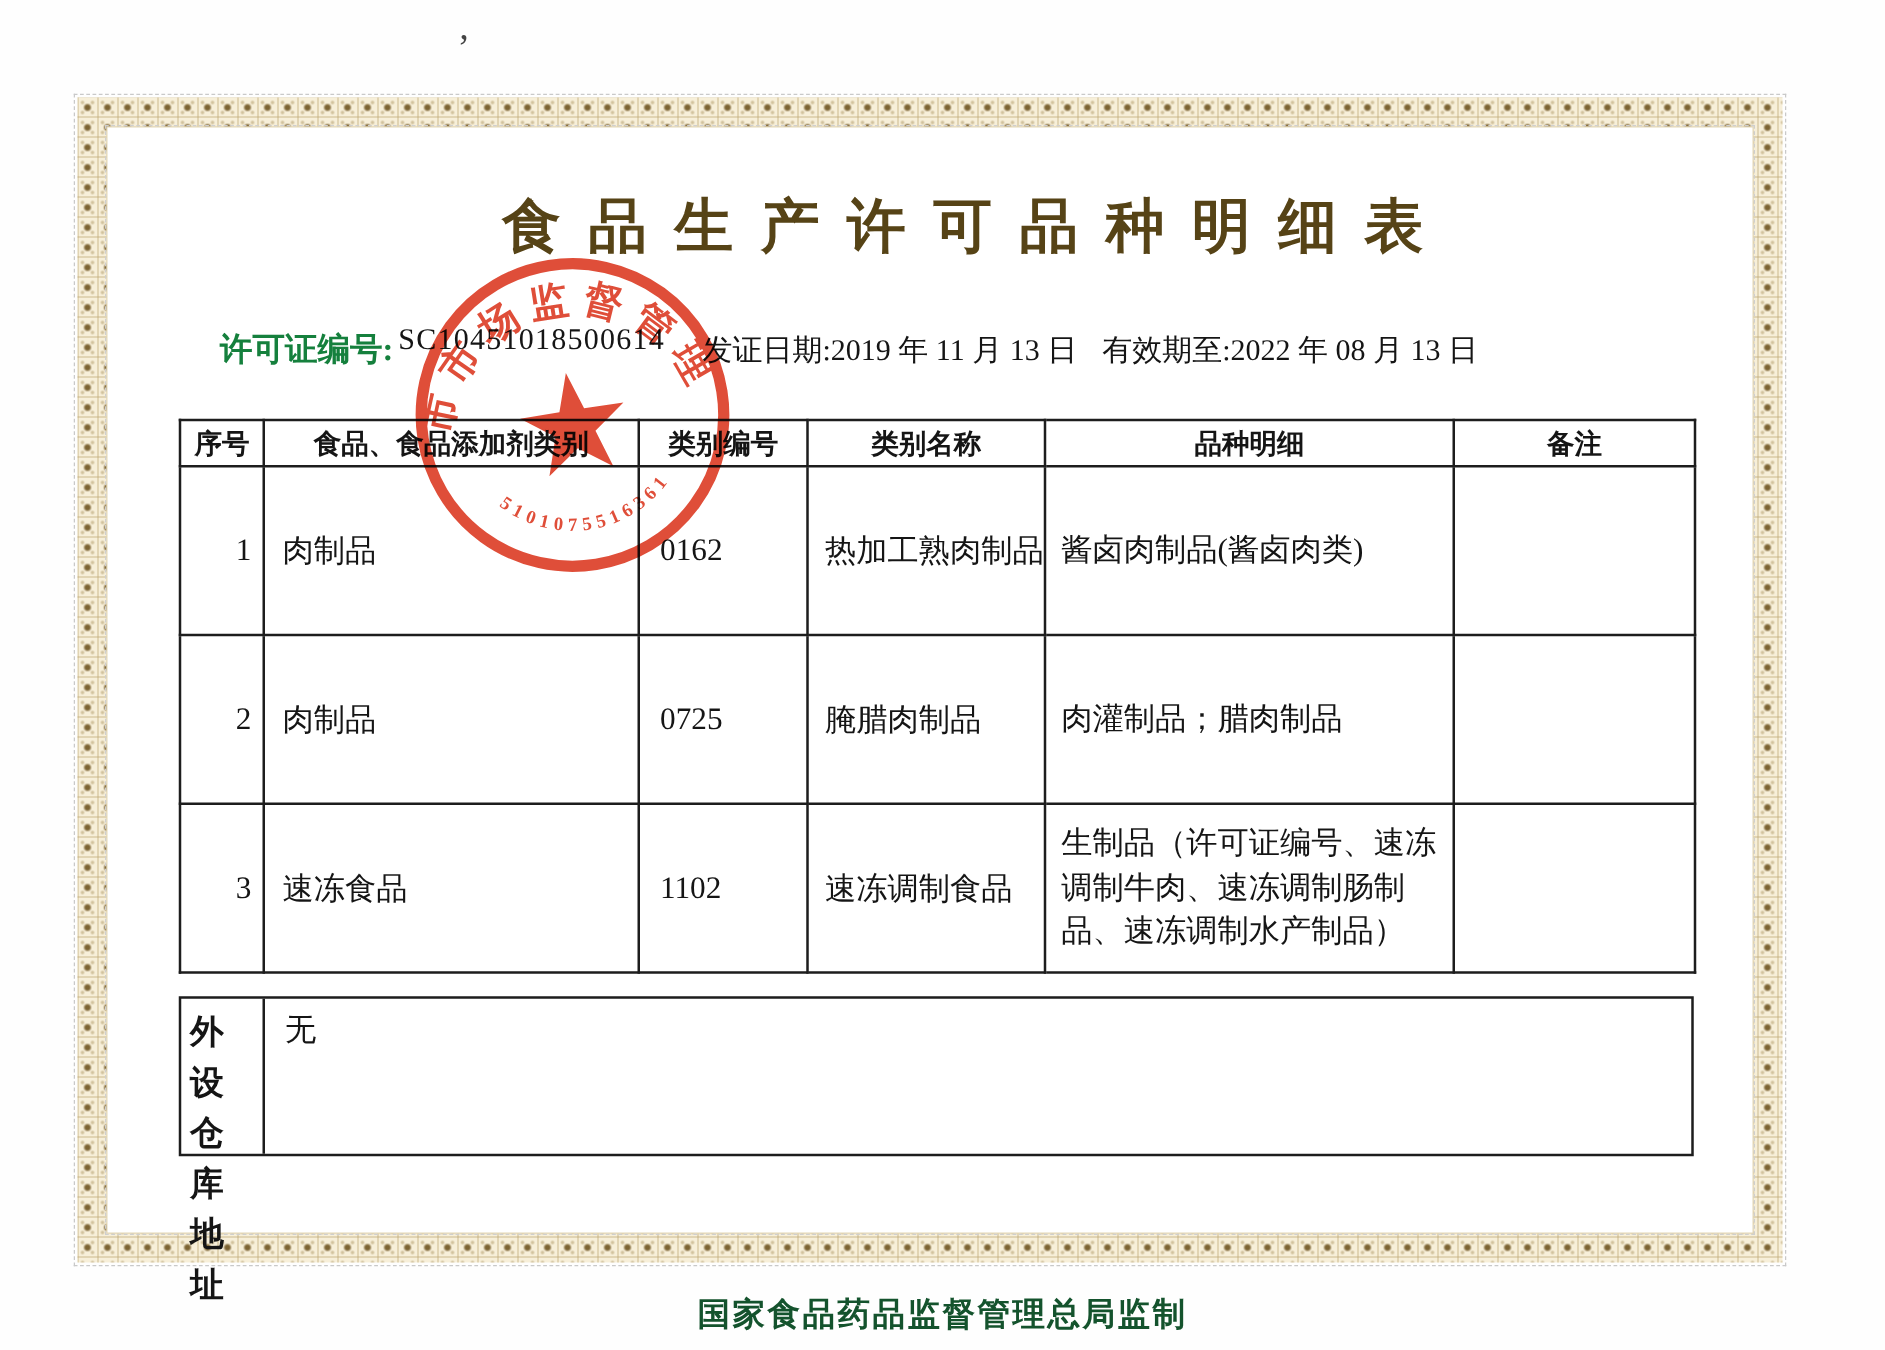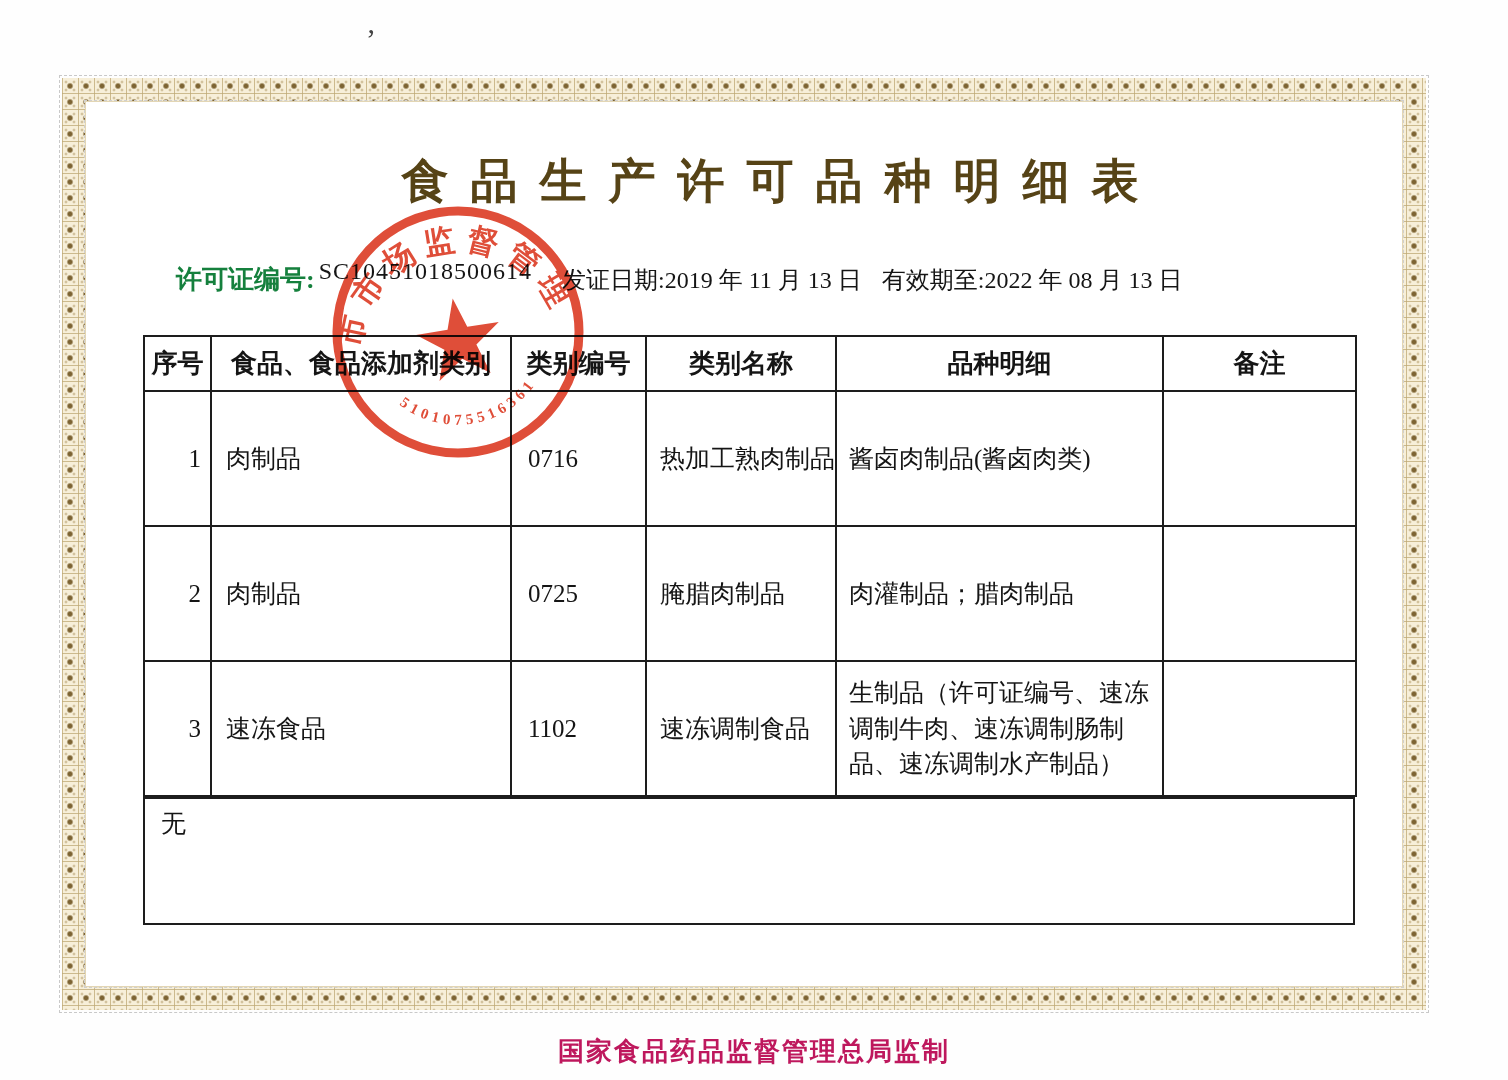--- a/index.html
+++ b/index.html
@@ -35,41 +35,41 @@
   }
 
   .license-line { position:absolute; left:176px; top:262px; width:1120px; height:48px; white-space:nowrap; }
   .license-label { font-size:26px; font-weight:bold; color:#15803d; vertical-align:baseline; }
   .license-number { font-size:24px; letter-spacing:1px; position:relative; top:-9px; margin-left:4px; }
   .license-issue { font-size:24px; margin-left:30px; }
   .license-valid { font-size:24px; margin-left:20px; }
 
   table.main { position:absolute; left:143px; top:335px; border-collapse:collapse; table-layout:fixed; }
   table.main th, table.main td { border:2px solid #1d1d1d; vertical-align:middle; }
-  table.main th { height:55px; font-size:26px; font-weight:bold; text-align:center; padding:0 4px; }
+  table.main th { height:37px; font-size:22px; font-weight:bold; text-align:center; padding:0 4px; }
   table.main td { height:135px; font-size:25px; }
   td.c-no { text-align:right; padding-right:9px; }
   td.c-category { padding-left:14px; }
   td.c-code { padding-left:16px; }
   td.c-name { padding-left:13px; }
   td.c-detail { padding:8px 12px; line-height:1.42;margin-left:26px; }
 
   .warehouse {
     position:absolute; left:143px; top:797px; width:1212px; height:128px;
     border:2px solid #1d1d1d; display:flex;
   }
   .warehouse-label {
     width:67px; border-right:2px solid #1d1d1d; font-size:27px; font-weight:bold;
     padding:6px 6px 0 7px; line-height:1.5;
   }
   .warehouse-value { flex:1; padding:8px 16px; font-size:25px; }
 
   .doc-footer {
     position:absolute; left:0; top:1034px; width:1508px; text-align:center;
-    font-size:26px; font-weight:bold; letter-spacing:2px; color:#be185d;
+    font-size:26px; font-weight:bold; letter-spacing:2px; color:#14532d;
   }
 
   
   .stamp {
     position:absolute; left:328px; top:202px; width:260px; height:260px;
     transform:rotate(-9deg); mix-blend-mode:multiply; opacity:.92; pointer-events:none;
   }
   .stamp-arc { font-size:31px; font-weight:bold; fill:#dd3f28; letter-spacing:9px; }
   .stamp-serial { font-size:15px; font-weight:bold; fill:#dd3f28; letter-spacing:4.5px; }
 </style>
@@ -104,21 +104,21 @@
       <th>序号</th>
       <th>食品、食品添加剂类别</th>
       <th>类别编号</th>
       <th>类别名称</th>
       <th>品种明细</th>
       <th>备注</th>
     </tr>
     <tr>
       <td class="c-no">1</td>
       <td class="c-category">肉制品</td>
-      <td class="c-code">0716</td>
+      <td class="c-code">0162</td>
       <td class="c-name">热加工熟肉制品</td>
       <td class="c-detail">酱卤肉制品(酱卤肉类)</td>
       <td class="c-remark"></td>
     </tr>
     <tr>
       <td class="c-no">2</td>
       <td class="c-category">肉制品</td>
       <td class="c-code">0725</td>
       <td class="c-name">腌腊肉制品</td>
       <td class="c-detail">肉灌制品；腊肉制品</td>
@@ -129,20 +129,21 @@
       <td class="c-category">速冻食品</td>
       <td class="c-code">1102</td>
       <td class="c-name">速冻调制食品</td>
       <td class="c-detail">生制品（许可证编号、速冻调制牛肉、速冻调制肠制品、速冻调制水产制品）</td>
       <td class="c-remark"></td>
     </tr>
   </tbody>
     </table>
 
   <div class="warehouse">
+    <div class="warehouse-label">外设仓库地址</div>
     <div class="warehouse-value">无</div>
   </div>
 
   <svg class="stamp" viewBox="0 0 260 260" aria-hidden="true">
     <defs>
       <path id="arcTop" d="M 30 148 A 100 100 0 1 1 230 148" fill="none"></path>
       <path id="arcBottom" d="M 44 168 A 95 95 0 0 0 216 168" fill="none"></path>
     </defs>
     <circle cx="130" cy="130" r="121" fill="none" stroke="#dd3f28" stroke-width="9"></circle>
     <polygon fill="#dd3f28" points="130,96 140,126.2 171.8,126.4 146.2,145.3 155.9,175.6 130,157 104.1,175.6 113.8,145.3 88.2,126.4 120,126.2"></polygon>

